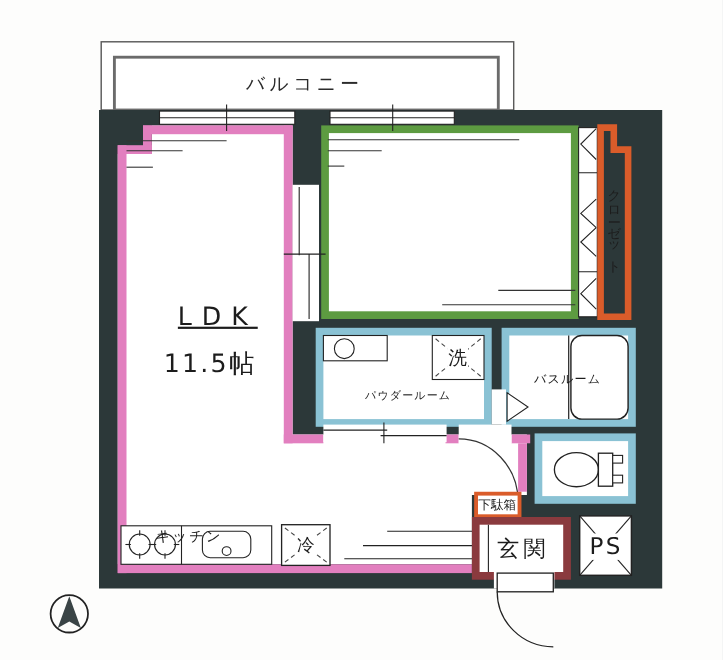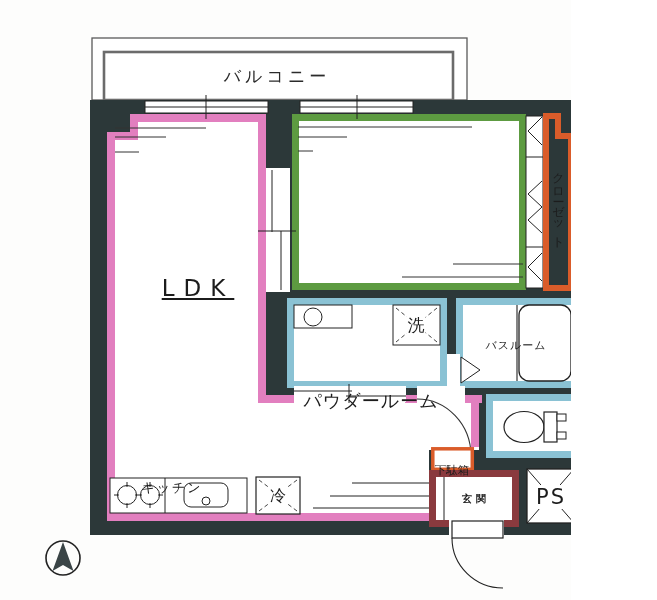--- a/index.html
+++ b/index.html
@@ -1,32 +1,32 @@
 <!DOCTYPE html>
 <html><head>
 <meta charset="utf-8">
 <style>
   html,body{margin:0;padding:0;background:#ffffff;}
-  #plan{position:relative;width:571px;height:600px;background:#fdfdfc;overflow:hidden;
+  #plan{position:relative;width:657px;height:600px;background:#fdfdfc;overflow:hidden;
         font-family:"DejaVu Sans","Liberation Sans",sans-serif;}
   #plan svg{position:absolute;left:0;top:0;}
   .lbl{position:absolute;transform:translate(-50%,-50%);color:#1c1c1c;white-space:nowrap;
        font-family:"DejaVu Sans","Liberation Sans",sans-serif;}
   .lbl-balcony{font-size:17px;letter-spacing:4px;color:#2b2b2b;}
   .lbl-western{font-size:21px;letter-spacing:3px;}
   .lbl-ldk{font-size:23px;letter-spacing:9px;}
   .lbl-ldk2{font-size:23px;letter-spacing:2px;}
   .lbl-closet{font-size:12px;writing-mode:vertical-rl;letter-spacing:2px;}
-  .lbl-powder{font-size:18px;letter-spacing:1px;margin-top:41px;}
+  .lbl-powder{font-size:10px;letter-spacing:1px;}
   .lbl-bath{font-size:11px;letter-spacing:1px;}
   .lbl-kitchen{font-size:13px;letter-spacing:2px;}
   .lbl-washer{font-size:17px;background:#fff;padding:0 1px;}
   .lbl-fridge{font-size:16px;background:#fff;padding:0 1px;}
   .lbl-shoe{font-size:11.5px;}
-  .lbl-entrance{font-size:10px;letter-spacing:4px;font-weight:bold;}
+  .lbl-entrance{font-size:20px;letter-spacing:4px;}
   .lbl-ps{font-size:21px;letter-spacing:2px;background:#fff;padding:0 1px;}
 </style>
 </head>
 <body>
 
 <div id="plan">
 <svg width="657" height="600" viewBox="0 0 657 600">
 
   <g>
     <rect x="92" y="38" width="375" height="62" fill="#ffffff" stroke="#5a5a5a" stroke-width="1.3"></rect>
@@ -188,22 +188,23 @@
   </g>
 
   <g>
     <circle cx="63" cy="558" r="17" fill="none" stroke="#222" stroke-width="1.6"></circle>
     <polygon points="63,542 73.5,571 63,565 52.5,571" fill="#3a4446"></polygon>
   </g>
 </svg>
 
   <div class="lbl lbl-balcony" style="left:277px;top:76px;">バルコニー</div>
   <div class="lbl lbl-ldk" style="left:198px;top:288px;text-decoration:underline;">LDK</div>
+  <div class="lbl lbl-ldk2" style="left:191px;top:331px;">11.5帖</div>
   <div class="lbl lbl-closet" style="left:558px;top:204px;">クローゼット</div>
   <div class="lbl lbl-powder" style="left:371px;top:360px;">パウダールーム</div>
   <div class="lbl lbl-washer" style="left:416px;top:325px;">洗</div>
   <div class="lbl lbl-bath" style="left:516px;top:345px;">バスルーム</div>
   <div class="lbl lbl-kitchen" style="left:172px;top:462px;margin-top:26px;">キッチン</div>
   <div class="lbl lbl-fridge" style="left:278px;top:496px;">冷</div>
-  <div class="lbl lbl-shoe" style="left:452px;top:459px;margin-top:11px;">下駄箱</div>
+  <div class="lbl lbl-shoe" style="left:452px;top:459px;">下駄箱</div>
   <div class="lbl lbl-entrance" style="left:476px;top:499px;">玄関</div>
   <div class="lbl lbl-ps" style="left:551px;top:497px;">PS</div>
 </div>
 
 </body></html>

